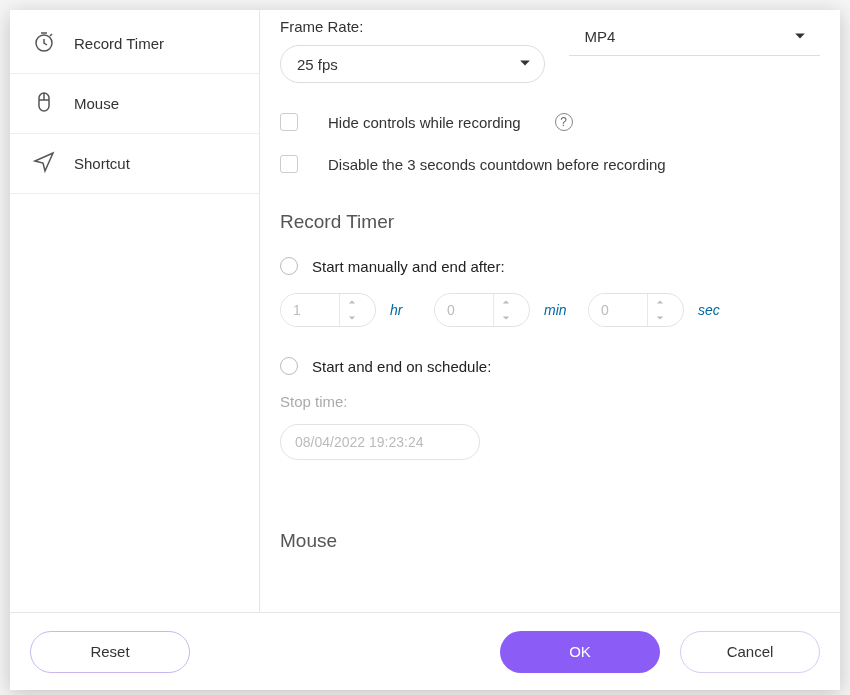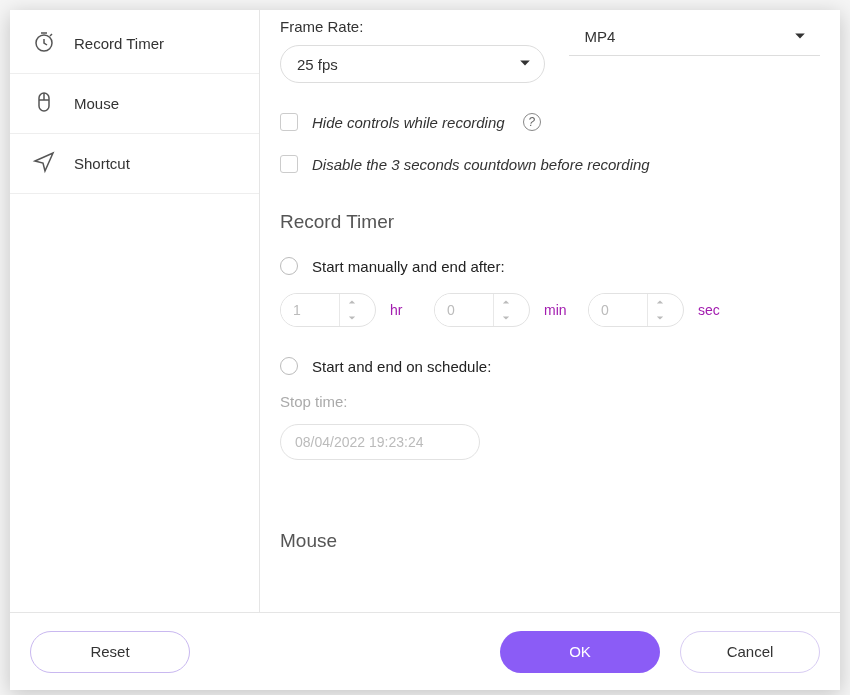--- a/index.html
+++ b/index.html
@@ -75,25 +75,24 @@
       position: absolute;
       right: 14px;
       top: 50%;
       transform: translateY(-50%);
       pointer-events: none;
     }
     .caret svg { width: 12px; height: 12px; fill: #333; }
     .checkbox-row {
       display: flex;
       align-items: center;
-      gap: 14px;
+      gap: 30px;
       margin-bottom: 24px;
       color: #333;
       font-size: 15px;
-      font-style: italic;
     }
     .checkbox {
       width: 18px; height: 18px;
       border: 1.5px solid #ccc;
       border-radius: 3px;
       cursor: pointer;
     }
     .help-icon {
       width: 18px; height: 18px;
       border: 1.5px solid #888;
@@ -158,21 +157,21 @@
       width: 24px;
     }
     .spinner-btns div {
       flex: 1;
       display: flex;
       align-items: center;
       justify-content: center;
       cursor: pointer;
     }
     .spinner-btns svg { width: 8px; height: 8px; fill: #bbb; }
-    .unit { color: #a21caf; font-size: 14px; min-width: 30px; }
+    .unit { color: #0369a1; font-size: 14px; min-width: 30px; font-style: italic; }
     .dt-row { display: flex; gap: 36px; margin-bottom: 10px; }
     .dt-col { flex: 1; }
     .dt-label { color: #aaa; font-size: 15px; margin-bottom: 14px; }
     .dt-input {
       width: 100%;
       max-width: 200px;
       border: 1px solid #e2e2e2;
       border-radius: 18px;
       height: 36px;
       padding: 0 14px;

